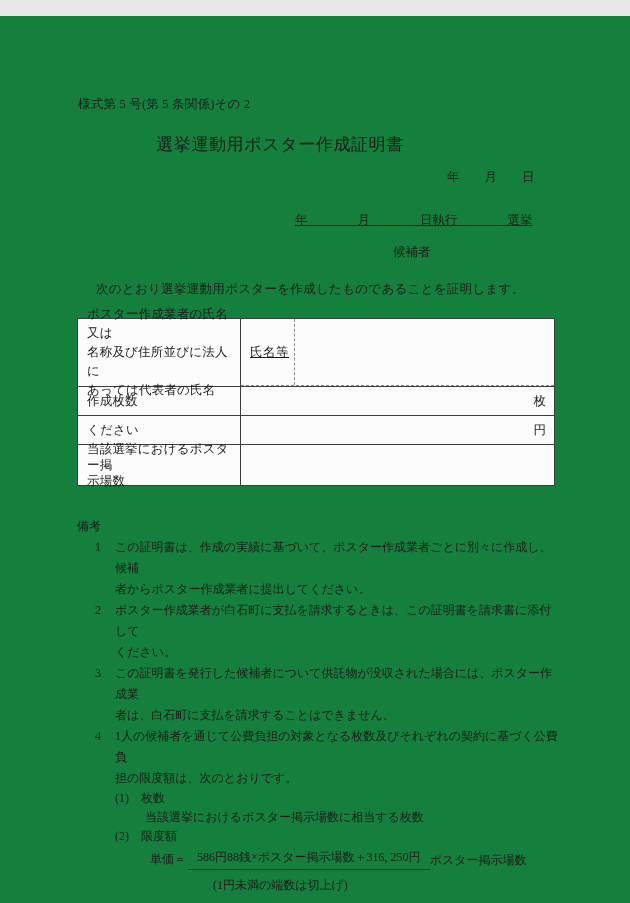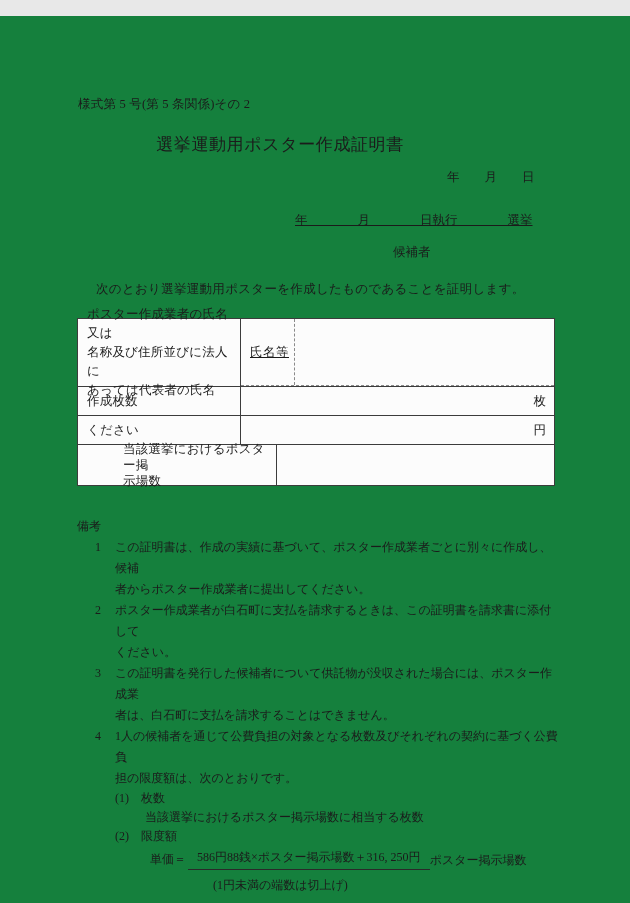--- a/index.html
+++ b/index.html
@@ -29,21 +29,21 @@
   .trow.first { border-top:1px solid #3c3c3c; }
   .cell-label {
     width:163px; box-sizing:border-box;
     border-right:1px solid #3c3c3c;
     padding:0 6px 0 9px;
     display:flex; align-items:center;
     white-space:pre-line; line-height:19px; letter-spacing:0.2px;
   }
   .r1 { height:69px; }
   .r2, .r3 { height:29px; }
-  .r4 { height:41px;padding-left:36px; }
+  .r4 { height:41px; }
   .r4 .cell-label { line-height:16px; }
   .r1-right { flex:1; display:flex; flex-direction:column; }
   .subrow { flex:1; display:flex; align-items:center; }
   .subrow.top { border-bottom:1px dashed #8a8a8a; }
   .sublabel { width:44px; padding-left:9px; flex-shrink:0; letter-spacing:0.5px;text-decoration:underline; }
   .subcontent { flex:1; align-self:stretch; border-left:1px dashed #8a8a8a; }
   .cell-value { flex:1; display:flex; align-items:center; justify-content:flex-end; padding-right:8px; }
 
   
   .remarks { position:absolute; left:77px; top:500px; width:482px; line-height:21px; font-size:12px; }

